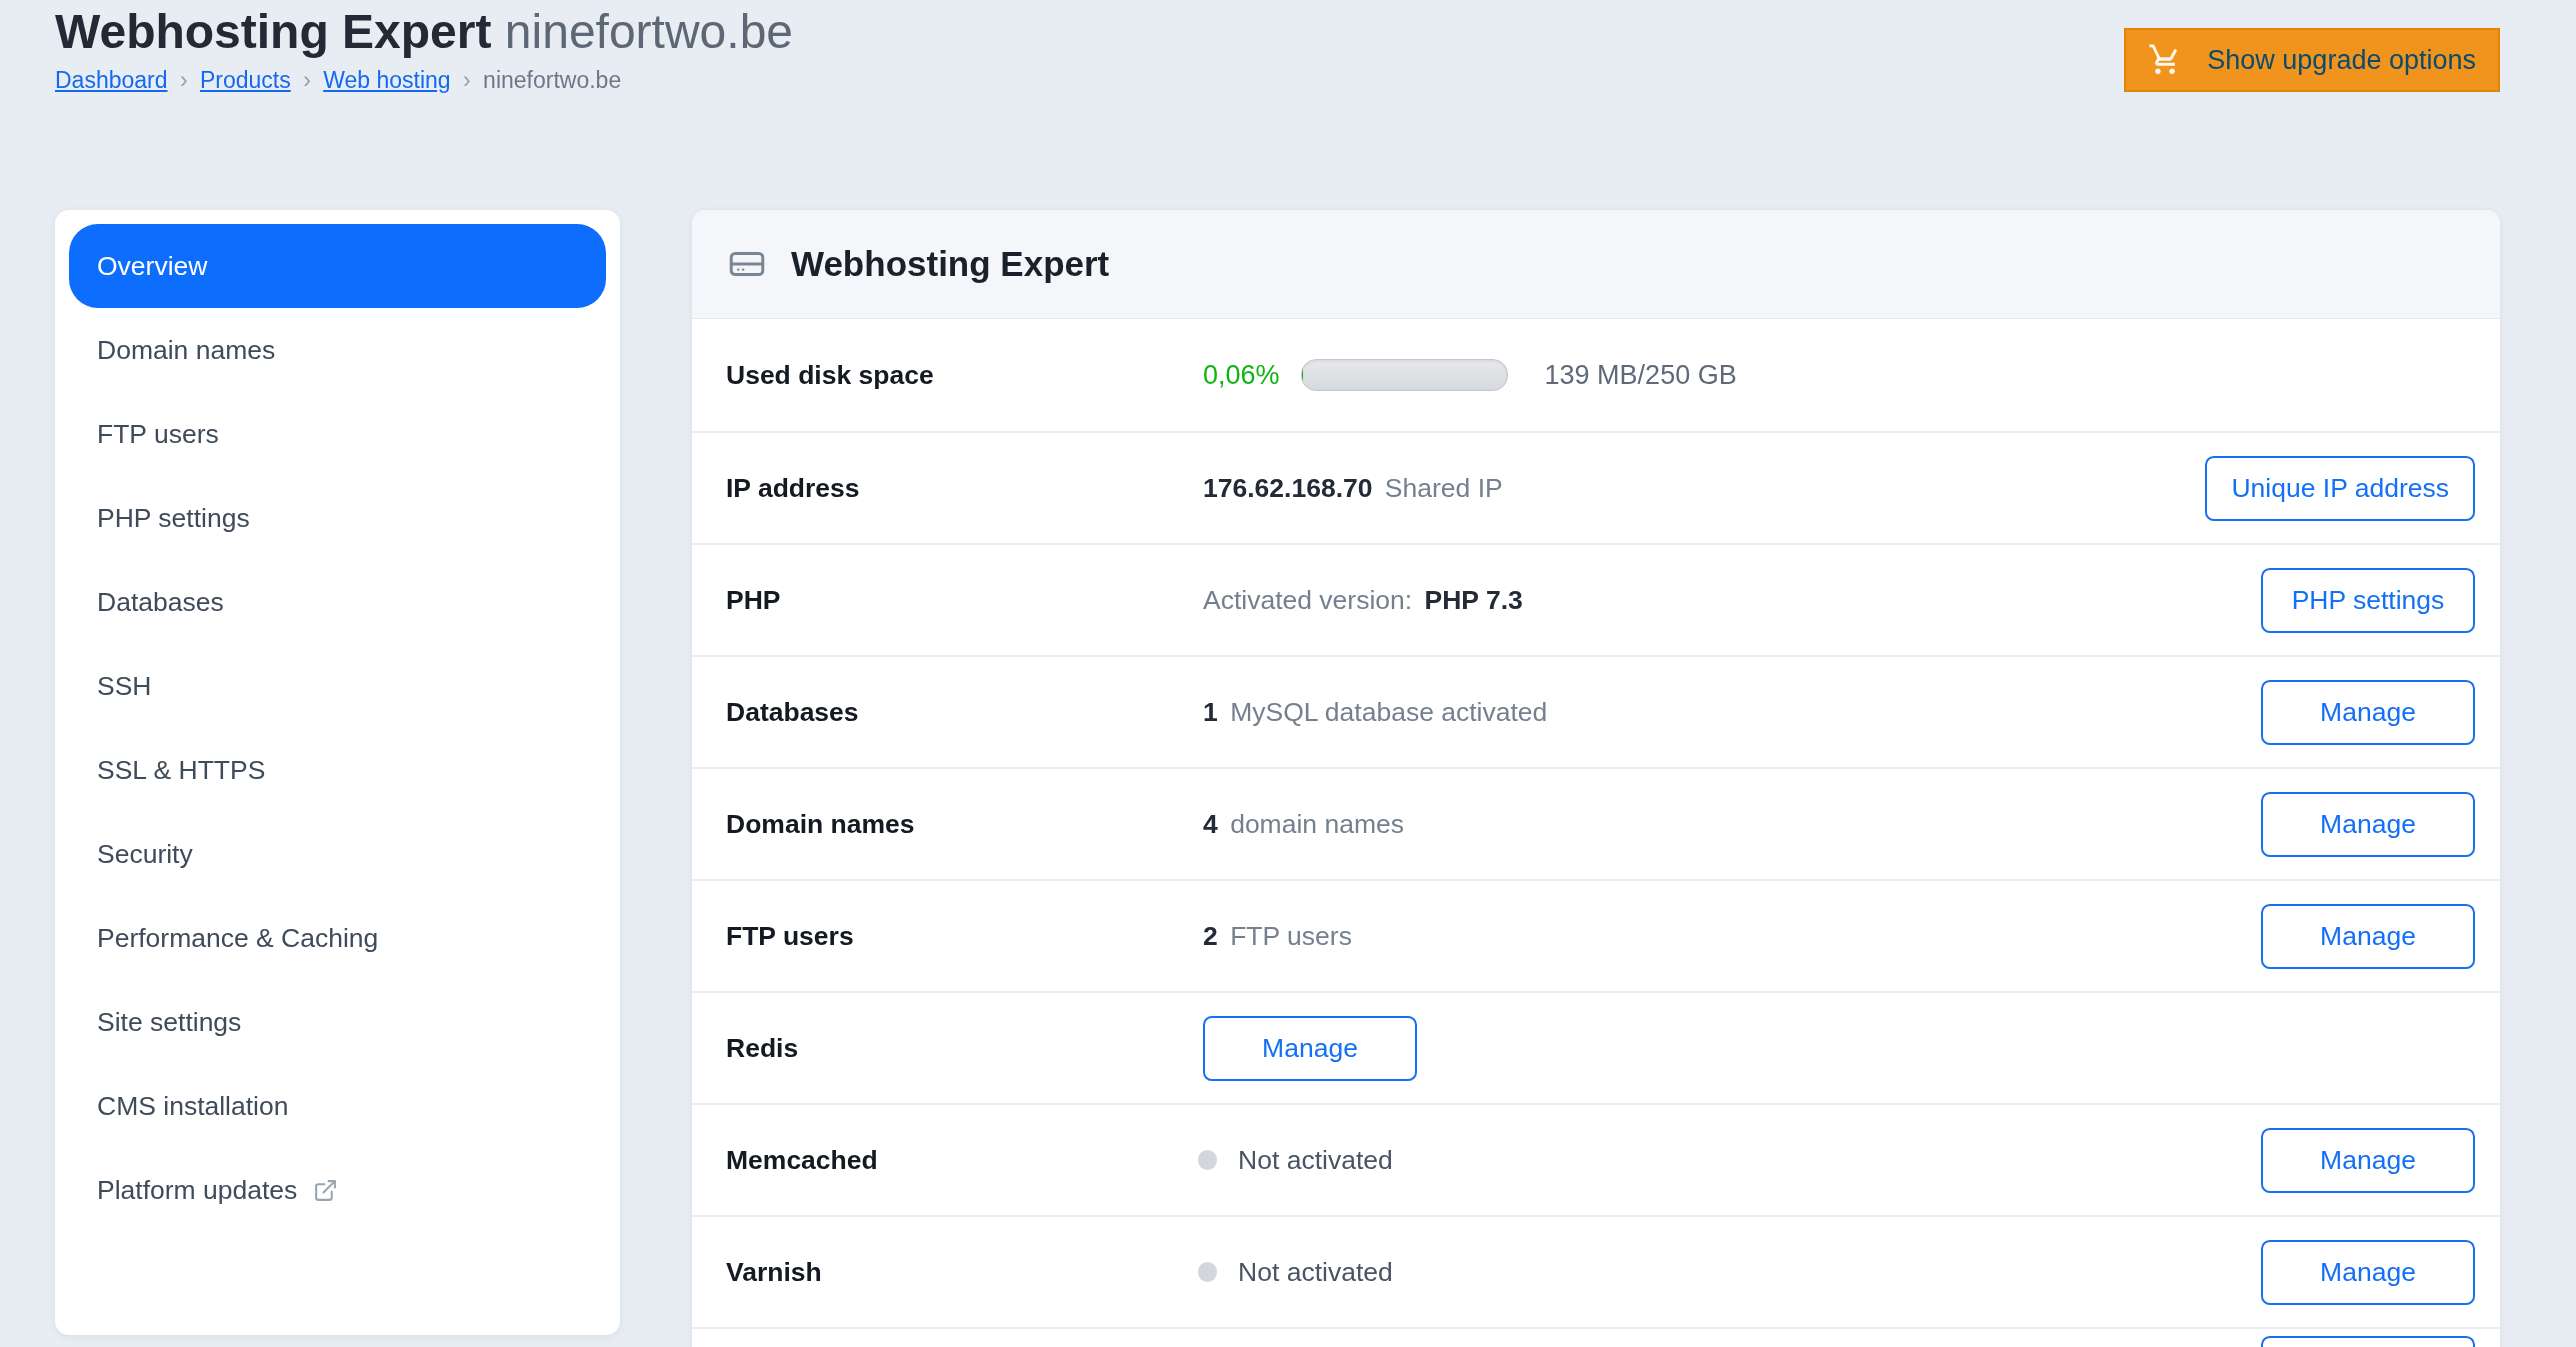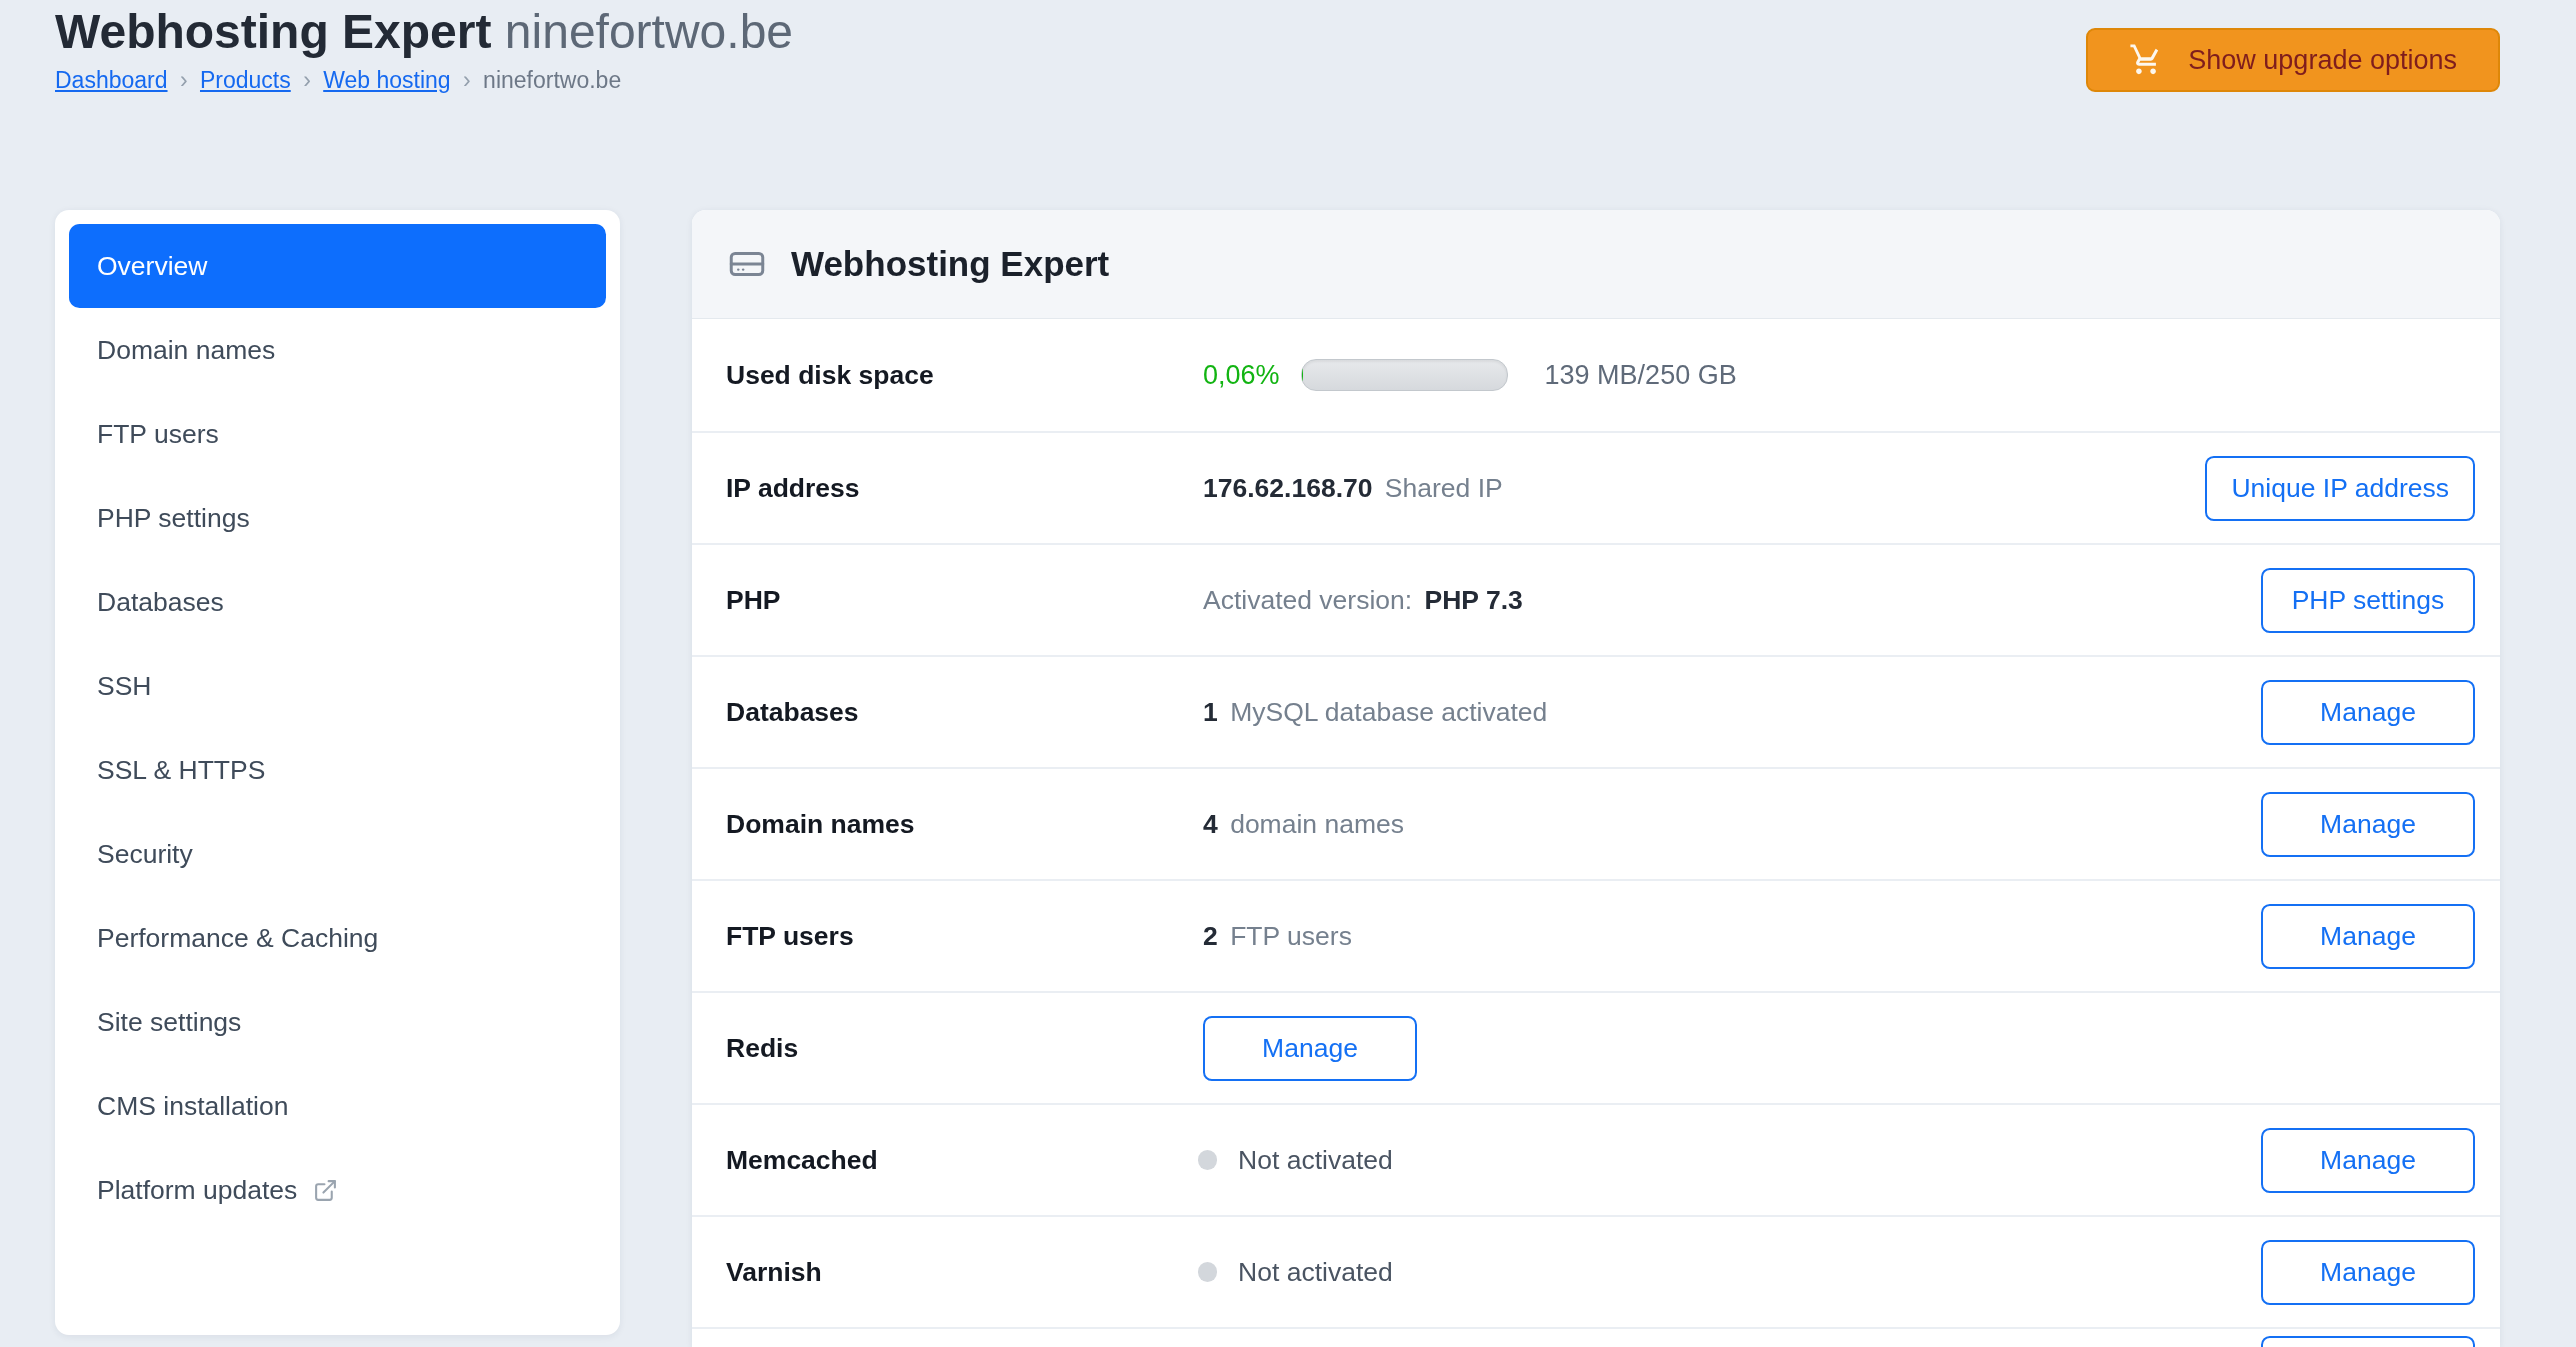--- a/index.html
+++ b/index.html
@@ -13,36 +13,36 @@
   .top-header{position:absolute;left:55px;top:8.8px;}
   .page-title{font-size:48px;line-height:46px;font-weight:700;color:#232a35;margin:0;}
   .page-title .subtitle{font-weight:400;color:#5d6876;}
   .breadcrumb{margin-top:12.4px;font-size:23px;display:flex;gap:12.4px;}
   .breadcrumb a{color:#1569f0;text-decoration:underline;cursor:pointer;}
   .breadcrumb .sep{color:#94a0ad;font-size:23px;}
   .breadcrumb .current{color:#6d7887;}
   
   .upgrade-btn{
     position:absolute;top:28px;right:76px;height:64px;
-    background:#f1941e;border:2.6px solid #de8708;border-radius:9px;
-    color:#7f1d1d;font-size:27px;font-family:inherit;
-    display:flex;align-items:center;gap:25px;padding:0 41px;cursor:pointer;
+    background:#f1941e;border:2.6px solid #de8708;border-radius:0;
+    color:#0c4a6e;font-size:27px;font-family:inherit;
+    display:flex;align-items:center;gap:25px;padding:0 22px;cursor:pointer;
   }
   .upgrade-btn svg{width:34px;height:34px;}
   
   .sidebar{
     position:absolute;left:55px;top:210px;width:565px;height:1125px;
     background:#fff;border-radius:14px;box-shadow:0 1.8px 7px rgba(25,39,64,.07);
     padding:14px 0;box-sizing:border-box;
   }
   .side-item{
     height:84px;margin:0 14px;display:flex;align-items:center;gap:14px;
     padding:0 28px;border-radius:10.6px;font-size:26.5px;color:#3f4b5a;cursor:pointer;
   }
-  .side-item.active{background:#0d6efd;color:#ffffff;}
+  .side-item.active{background:#0d6efd;color:#ffffff;border-radius:29px;}
   .side-item .ext-icon{width:25px;height:25px;display:inline-flex;margin-left:1.8px;}
   
   .panel{
     position:absolute;left:692px;top:210px;width:1808px;height:1137px;
     background:#fff;border-radius:14px 14px 0 0;box-shadow:0 1.8px 7px rgba(25,39,64,.07);
     overflow:hidden;box-sizing:border-box;
   }
   .panel-header{
     height:109px;background:#f4f6f9;border-bottom:1.8px solid #e4e9ee;
     display:flex;align-items:center;gap:23px;padding:0 34px;box-sizing:border-box;

